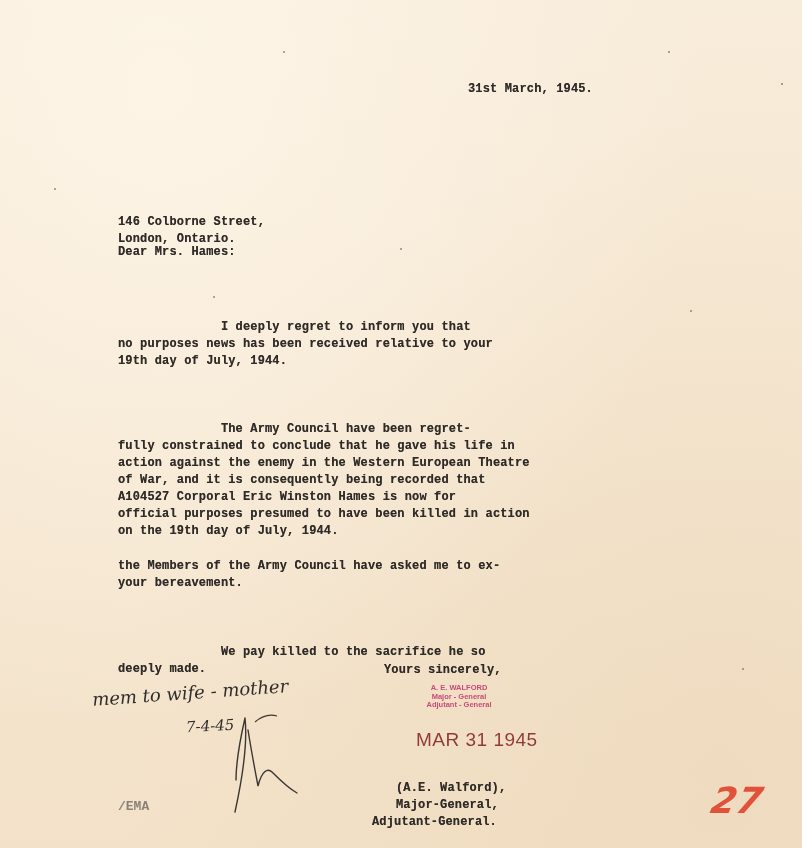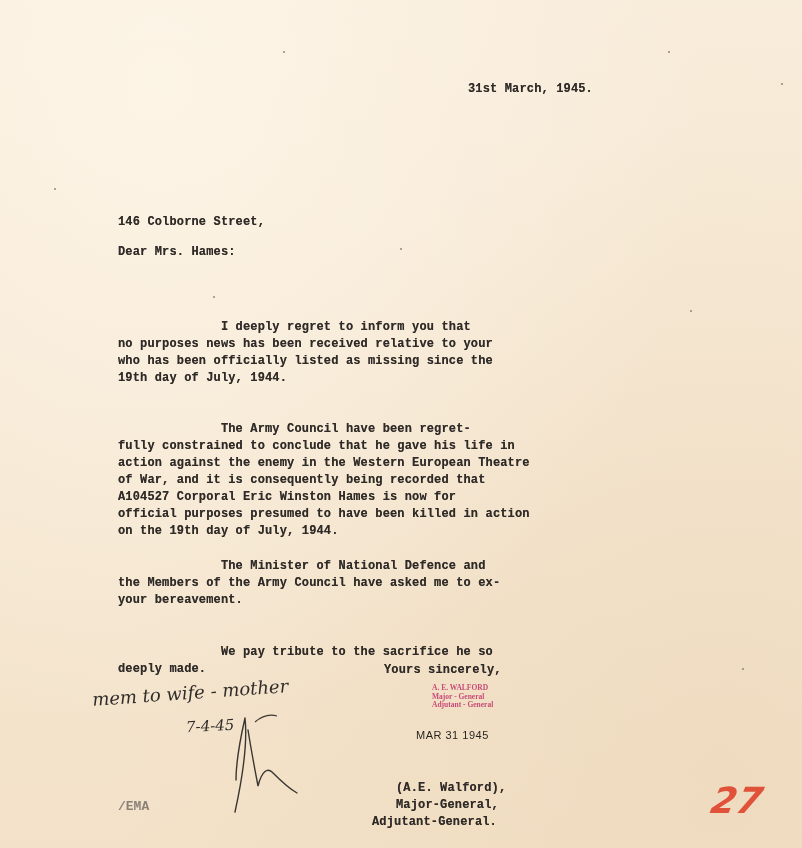--- a/index.html
+++ b/index.html
@@ -23,29 +23,29 @@
     font-size: 12px;
     line-height: 17px;
     color: #2e2a27;
     font-weight: bold;
     letter-spacing: 0.15px;
     white-space: pre;
     text-shadow: 0 0 0.6px rgba(40,35,30,0.6);
   }
   .line { display: block; height: 17px; }
   .stamp-name {
-    position: absolute; left: 432px; top: 684px;
-    color: #c0306a; font-family: Liberation Serif, serif;
-    font-size: 7.5px; font-weight: bold; line-height: 8.5px; text-align: left;
+    position: absolute; left: 419px; top: 684px;
+    color: #c0306a; font-family: Liberation Sans, sans-serif;
+    font-size: 7.5px; font-weight: bold; line-height: 8.5px; text-align: center;
     width: 80px; opacity: .85;
   }
   .stamp-date {
     position: absolute; left: 416px; top: 729px;
-    color: #000000; font-family: "Liberation Sans", sans-serif;
-    font-size: 11px; letter-spacing: 0.5px; opacity: .85;
+    color: #7f1d1d; font-family: "Liberation Sans", sans-serif;
+    font-size: 19px; letter-spacing: 0.5px; opacity: .85;
   }
   .hand {
     position: absolute; font-family: "DejaVu Serif", serif; font-style: italic;
     color: #2f2c2a;
   }
   .page-num {
     position: absolute; left: 712px; top: 780px;
     color: #e0523a; font-family: "DejaVu Sans", sans-serif; font-style: italic;
     font-size: 36px; font-weight: bold; transform: skewX(-12deg);
   }
@@ -65,39 +65,39 @@
 <span class="speck" style="left:781px;top:83px"></span>
 <span class="speck" style="left:54px;top:188px"></span>
 <span class="speck" style="left:400px;top:248px"></span>
 <span class="speck" style="left:213px;top:296px"></span>
 <span class="speck" style="left:742px;top:668px"></span>
 <span class="speck" style="left:690px;top:310px"></span>
 
 <div class="typed" style="left:468px;top:81px">31st March, 1945.</div>
 
 <div class="typed" style="left:118px;top:180px">
-  <span class="line">146 Colborne Street,</span>
+  <span class="line">146 Colborne Street,</span><span class="line">London, Ontario.</span>
 </div>
 
 <div class="typed" style="left:118px;top:244px">Dear Mrs. Hames:</div>
 
 <div class="typed" style="left:118px;top:285px">
-  <span class="line">              I deeply regret to inform you that</span><span class="line">no purposes news has been received relative to your</span><span class="line">who has been officially listed as missing since the</span><span class="line">19th day of July, 1944.</span>
+  <span class="line">              I deeply regret to inform you that</span><span class="line">no purposes news has been received relative to your</span><span class="line">19th day of July, 1944.</span>
 </div>
 
 <div class="typed" style="left:118px;top:387px">
   <span class="line">              The Army Council have been regret-</span><span class="line">fully constrained to conclude that he gave his life in</span><span class="line">action against the enemy in the Western European Theatre</span><span class="line">of War, and it is consequently being recorded that</span><span class="line">A104527 Corporal Eric Winston Hames is now for</span><span class="line">official purposes presumed to have been killed in action</span><span class="line">on the 19th day of July, 1944.</span>
 </div>
 
 <div class="typed" style="left:118px;top:524px">
-  <span class="line">              The Minister of National Defence and</span><span class="line">the Members of the Army Council have asked me to ex-</span><span class="line">your bereavement.</span>
+  <span class="line">the Members of the Army Council have asked me to ex-</span><span class="line">your bereavement.</span>
 </div>
 
 <div class="typed" style="left:118px;top:610px">
-  <span class="line">              We pay tribute to the sacrifice he so</span><span class="line">deeply made.</span>
+  <span class="line">              We pay killed to the sacrifice he so</span><span class="line">deeply made.</span>
 </div>
 
 <div class="typed" style="left:384px;top:662px">Yours sincerely,</div>
 
 <div class="stamp-name">
   <div>A. E. WALFORD</div>
   <div>Major - General</div>
   <div>Adjutant - General</div>
 </div>
 

